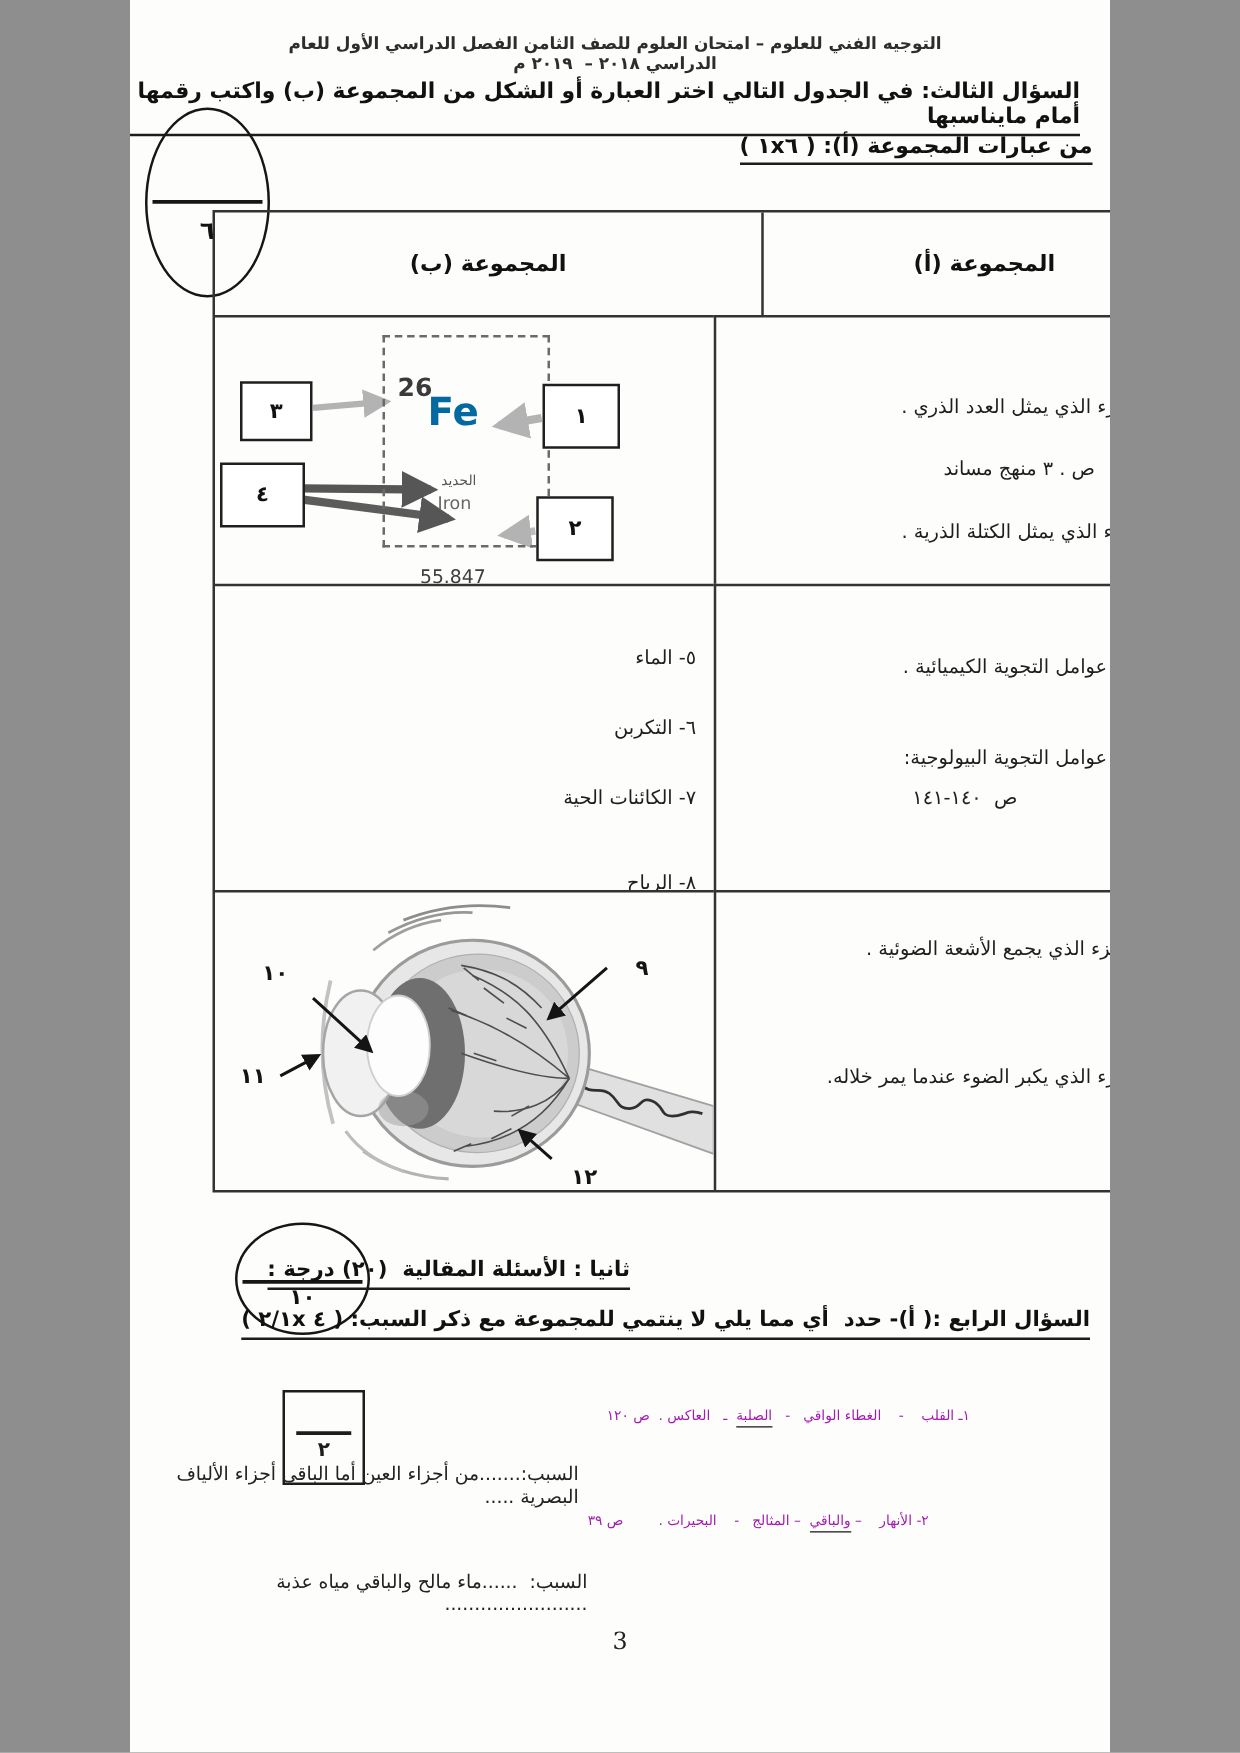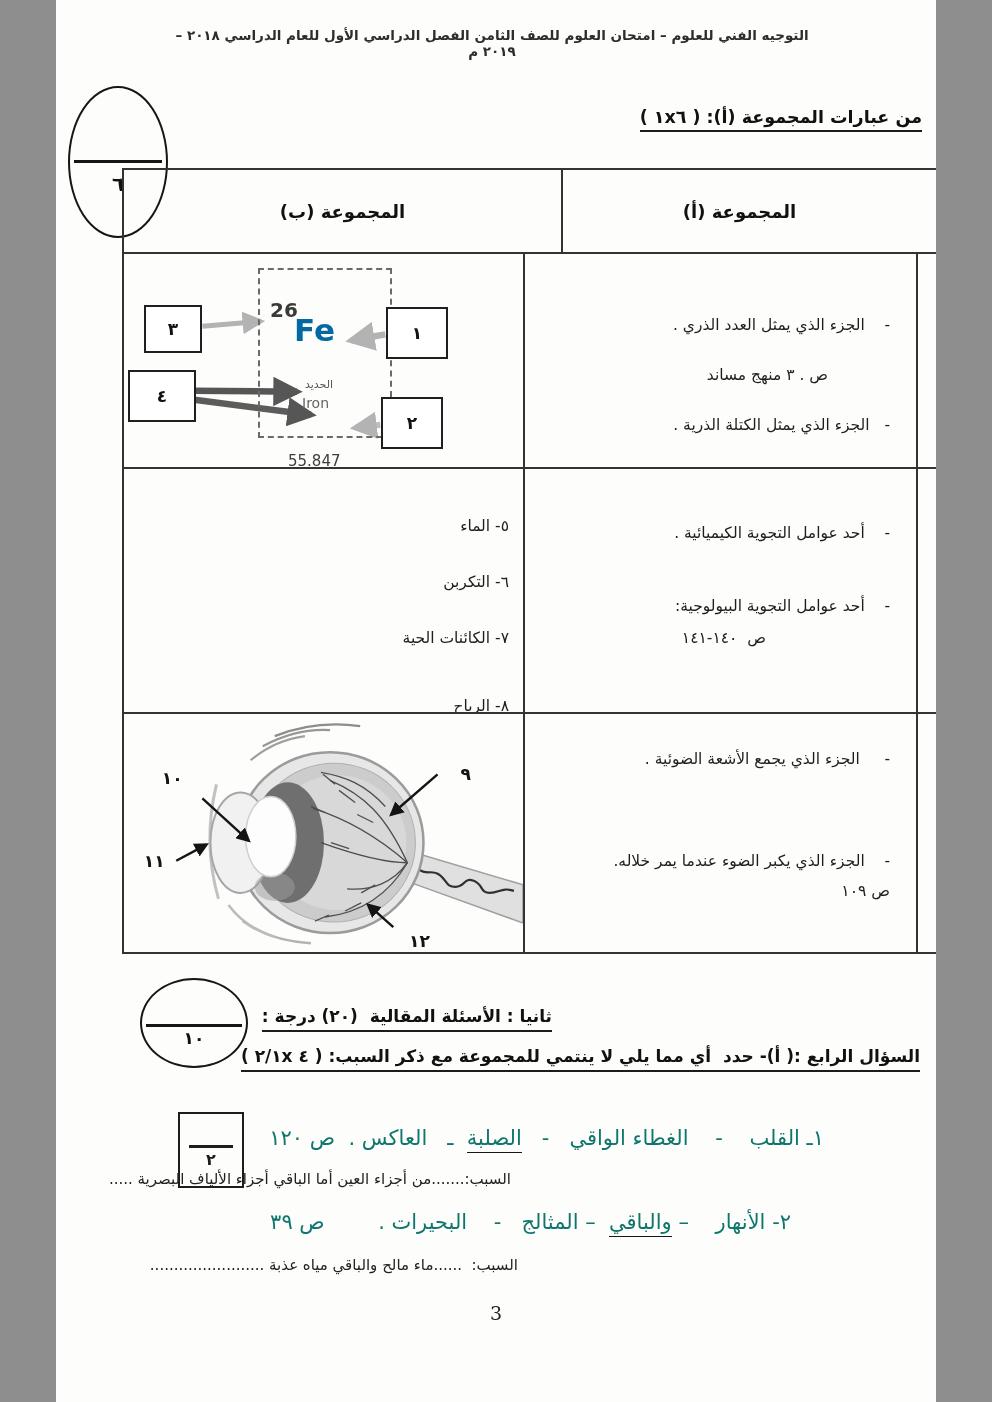--- a/index.html
+++ b/index.html
@@ -1,17 +1,17 @@
 <!DOCTYPE html>
 <html lang="ar" dir="rtl"><head>
 <meta charset="utf-8">
 <style>
   html,body{margin:0;padding:0;background:#8e8e8e;}
   .page{
-    position:relative; width:880px; height:1402px; margin:0 auto;
+    position:relative; width:784px; height:1402px; margin:0 auto;
     background:#fdfdfb; overflow:hidden; direction:rtl;
     font-family:"DejaVu Sans","Liberation Sans",sans-serif; color:#1c1c1c;
   }
   .bt{white-space:pre-wrap;}
   
   .hdr{position:absolute; top:27px; left:100px; right:108px; text-align:center;
        font-size:13.5px; font-weight:700; color:#2d2d2d;}
   
   .t1{position:absolute; top:63px; right:24px; font-size:17.5px; font-weight:800; color:#111;
       border-bottom:2px solid #1c1c1c; padding-bottom:4px;}
@@ -56,37 +56,38 @@
   .nb3{left:20px; top:51px; width:54px; height:44px;}
   .nb4{left:4px;  top:116px; width:64px; height:48px;}
   .nb1{left:262px; top:53px; width:58px; height:48px;}
   .nb2{left:257px; top:143px; width:58px; height:48px;}
   .ovsvg{position:absolute; inset:0; pointer-events:none;}
   
   .sec2{position:absolute; top:1006px; right:384px; font-size:17px; font-weight:800; color:#111;
         border-bottom:2px solid #1c1c1c; padding-bottom:4px;}
   .q4t{position:absolute; top:1046px; right:16px; font-size:17px; font-weight:800; color:#111;
        border-bottom:2px solid #1c1c1c; padding-bottom:4px;}
-  .item{position:absolute; font-size:21px; font-weight:500; color:#0f766e;}
+  .item{position:absolute; font-size:11px; font-weight:500; color:#a21caf;}
   .item1{top:1126px; right:112px;}
   .reason{position:absolute; font-size:15px; color:#222;}
   .reason1{top:1170px; right:425px;}
   .item2{top:1210px; right:145px;}
   .reason2{top:1256px; right:418px;}
   .uline{border-bottom:1.8px solid #161616; padding-bottom:2px;}
   .pageno{position:absolute; top:1302px; left:0; right:0; text-align:center;
           font-family:"DejaVu Serif","Liberation Serif",serif; font-size:19px; color:#222;}
 </style>
 </head>
 <body>
 
 <div class="page">
 
   <div class="hdr bt">التوجيه الفني للعلوم – امتحان العلوم للصف الثامن الفصل الدراسي الأول للعام الدراسي ٢٠١٨ –  ٢٠١٩ م</div>
 
+  <div class="t1 bt">السؤال الثالث: في الجدول التالي اختر العبارة أو الشكل من المجموعة (ب) واكتب رقمها أمام مايناسبها</div>
   <div class="t2">
     <span class="bt">من عبارات المجموعة (أ): </span><span class="marks bt">( ١x٦ )</span>
   </div>
 
   <div class="oval oval1">
     <div class="mid"></div>
     <div class="val bt">٦</div>
   </div>
 
   <div class="mtable">

